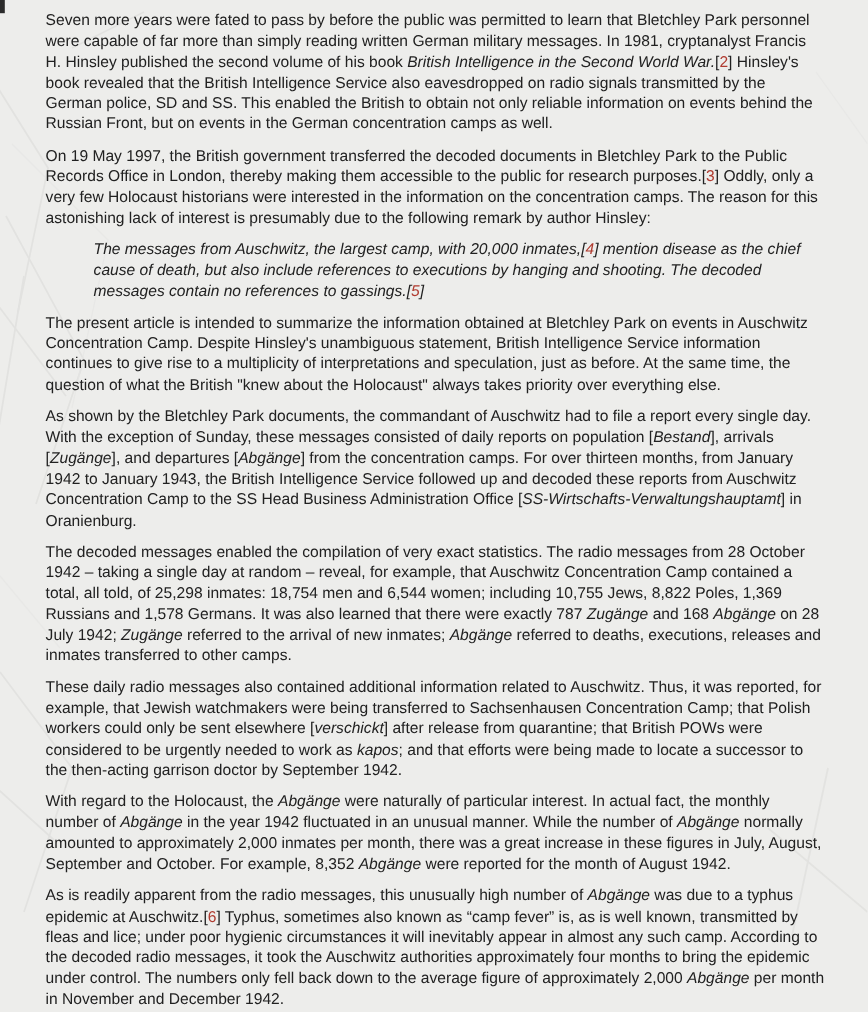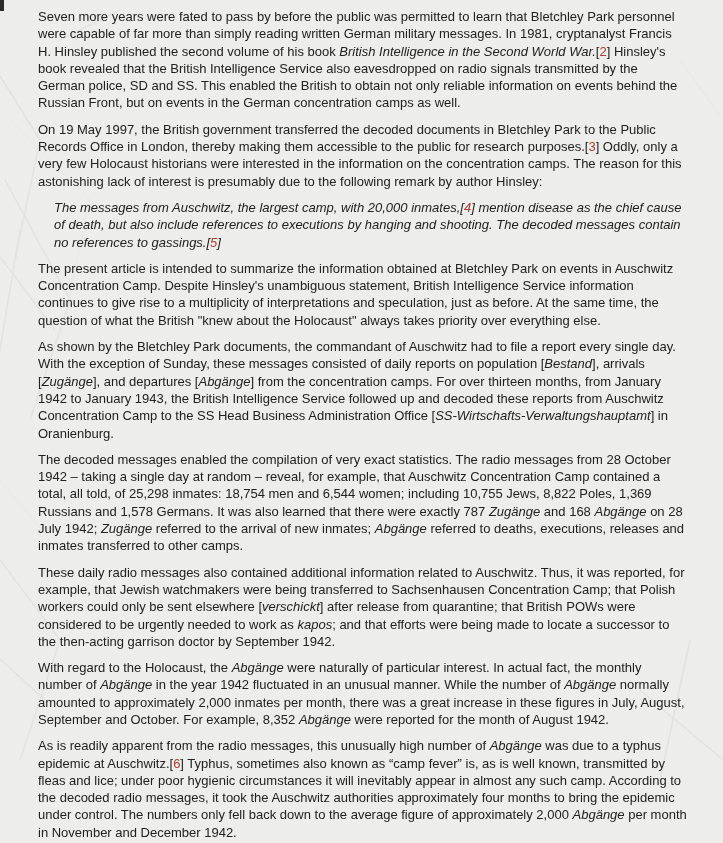--- a/index.html
+++ b/index.html
@@ -42,21 +42,21 @@
     width: 649px;
     color: #212121;
     font-size: 13px;
     line-height: 17.3px;
     text-align: left;
   }
   .content p {
     margin: 0 0 9px 0;
   }
   .content blockquote {
-    margin: 0 0 9px 16px;
+    margin: 0 0 9px 40px;
     font-style: italic;
   }
   .it { font-style: italic; }
   .ref { color: #b03b30; }
 </style>
 </head>
 <body>
 
 <div class="page">
 

